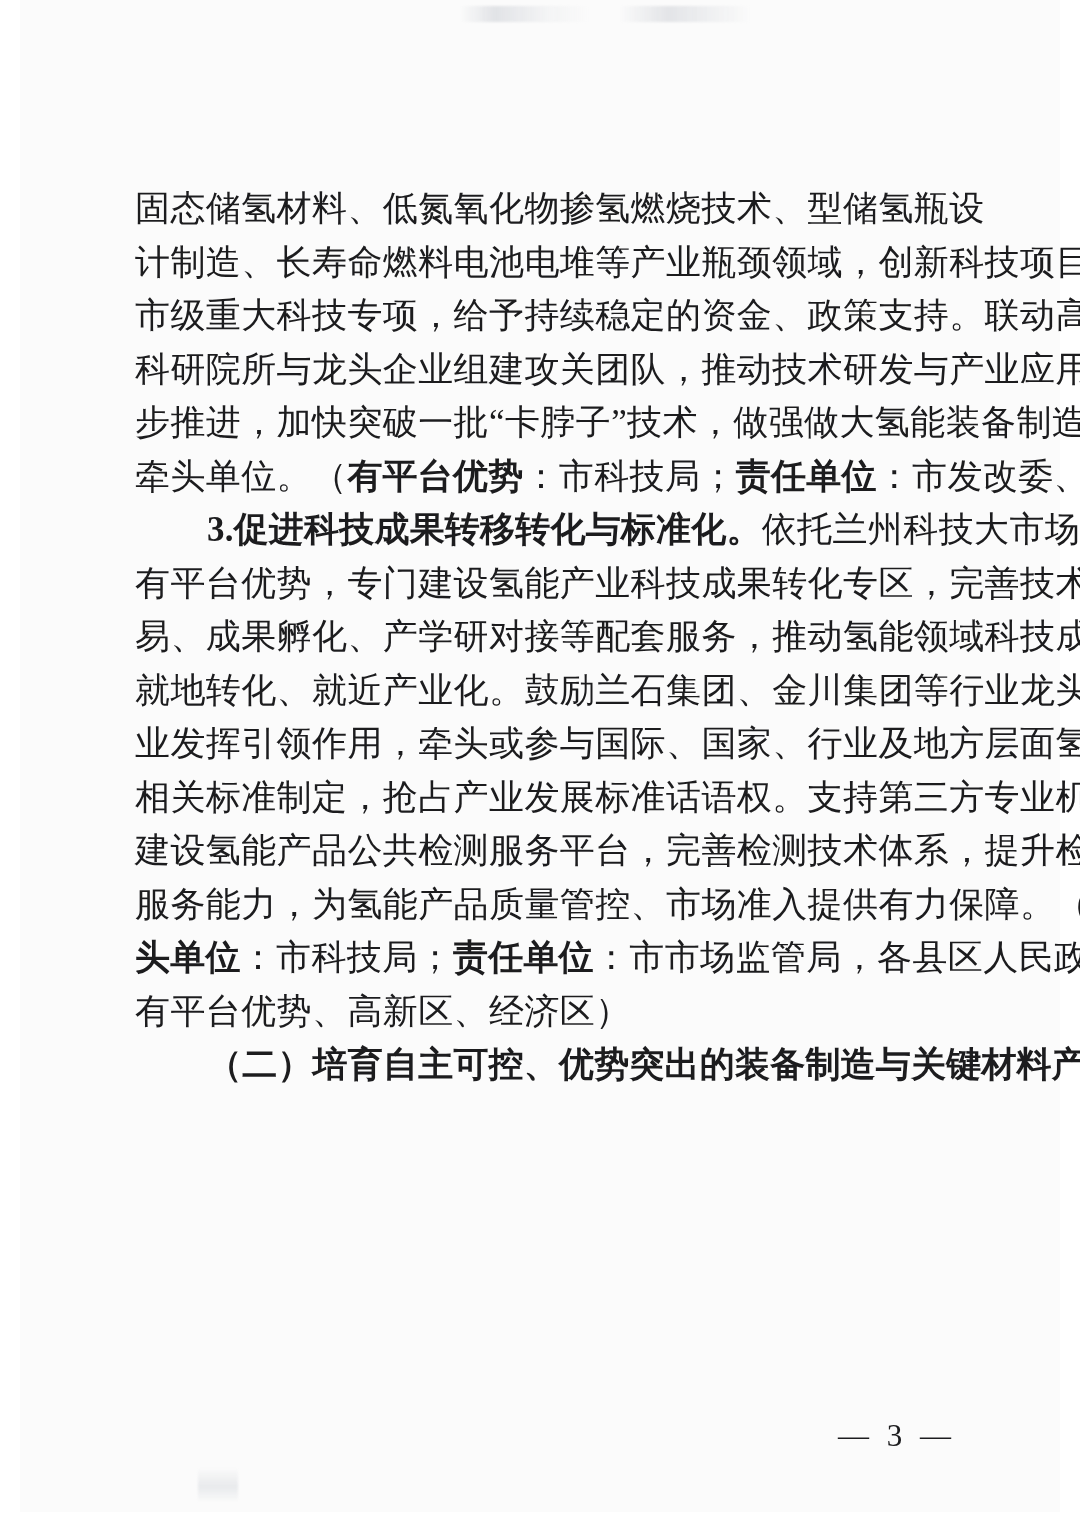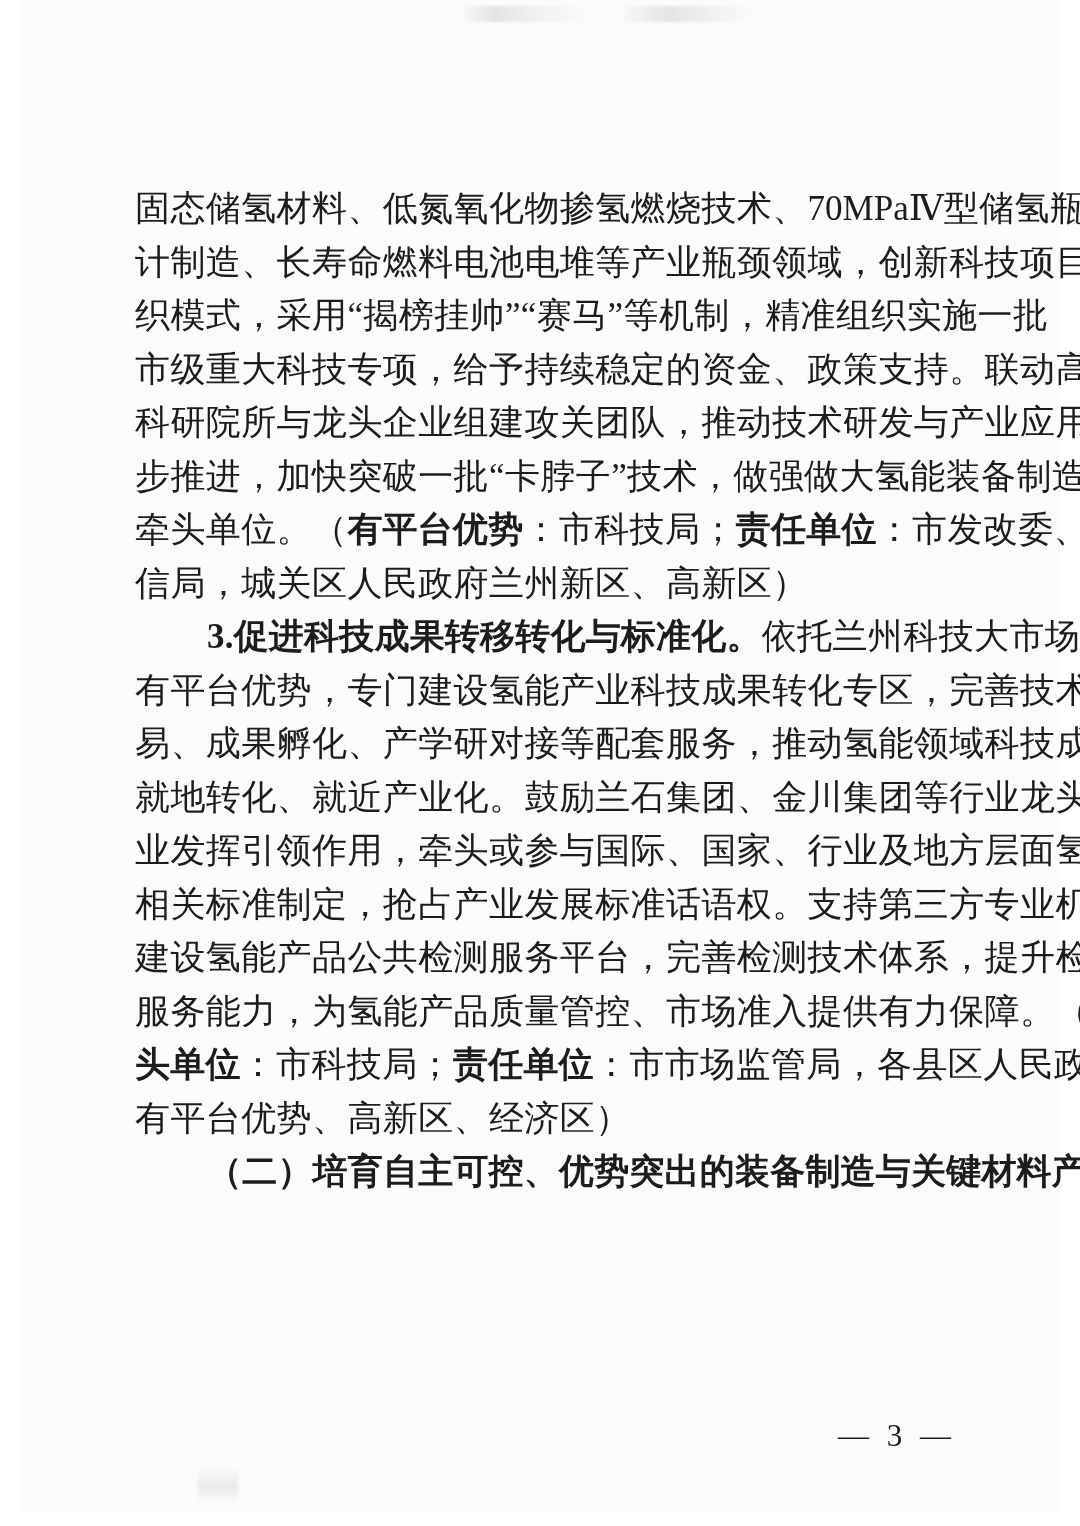--- a/index.html
+++ b/index.html
@@ -121,35 +121,32 @@
 
 <div id="paper">
 
   <div id="scan-artifact-top"></div>
   <div id="scan-artifact-bottom"></div>
 
   <div id="text-block">
 
     <div class="line justify">
       <span class="ch">固态储氢材料、低氮氧化物掺氢燃烧技术、</span>
-        <span class="ch latin">70MPaⅣ</span>
         <span class="ch">型储氢瓶设</span>
     </div>
 
     <div class="line">计制造、长寿命燃料电池电堆等产业瓶颈领域，创新科技项目组</div>
-    <div class="line">织模式，采用“揭榜挂帅”“赛马”等机制，精准组织实施一批</div>
     <div class="line">市级重大科技专项，给予持续稳定的资金、政策支持。联动高校、</div>
     <div class="line">科研院所与龙头企业组建攻关团队，推动技术研发与产业应用同</div>
     <div class="line">步推进，加快突破一批“卡脖子”技术，做强做大氢能装备制造</div>
 
     <div class="line">
       <span>牵头单位。（</span><span class="b">有平台优势</span><span>：市科技局；</span><span class="b">责任单位</span><span>：市发改委、市工</span>
     </div>
 
-    <div class="line">信局，城关区人民政府兰州新区、高新区）</div>
 
     <div class="line indent2">
       <span class="b">3.促进科技成果转移转化与标准化。</span><span>依托兰州科技大市场现</span>
     </div>
 
     <div class="line">有平台优势，专门建设氢能产业科技成果转化专区，完善技术交</div>
     <div class="line">易、成果孵化、产学研对接等配套服务，推动氢能领域科技成果</div>
     <div class="line">就地转化、就近产业化。鼓励兰石集团、金川集团等行业龙头企</div>
     <div class="line">业发挥引领作用，牵头或参与国际、国家、行业及地方层面氢能</div>
     <div class="line">相关标准制定，抢占产业发展标准话语权。支持第三方专业机构</div>

